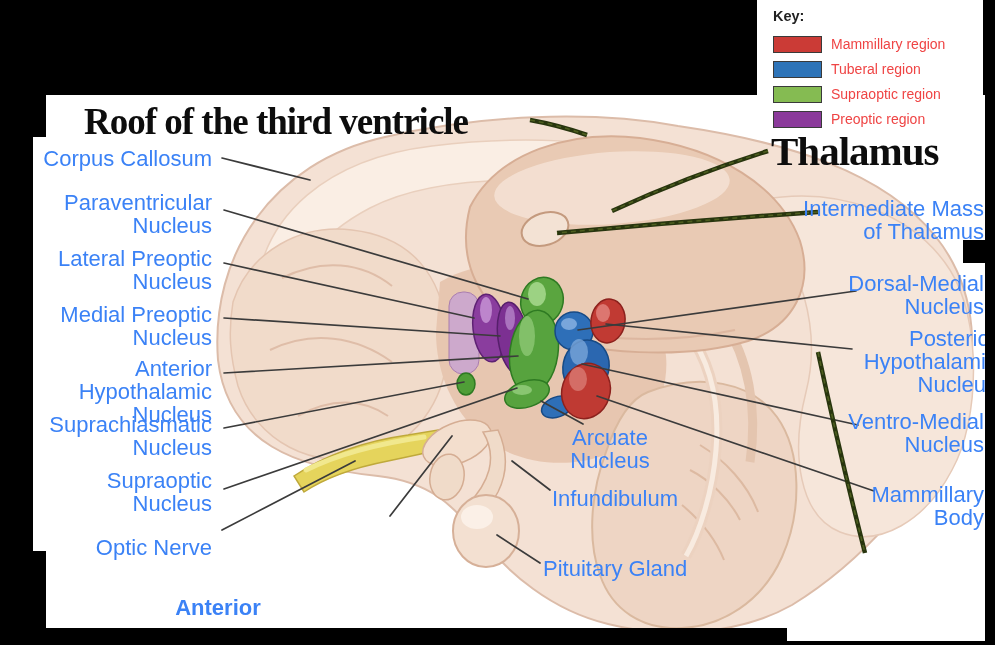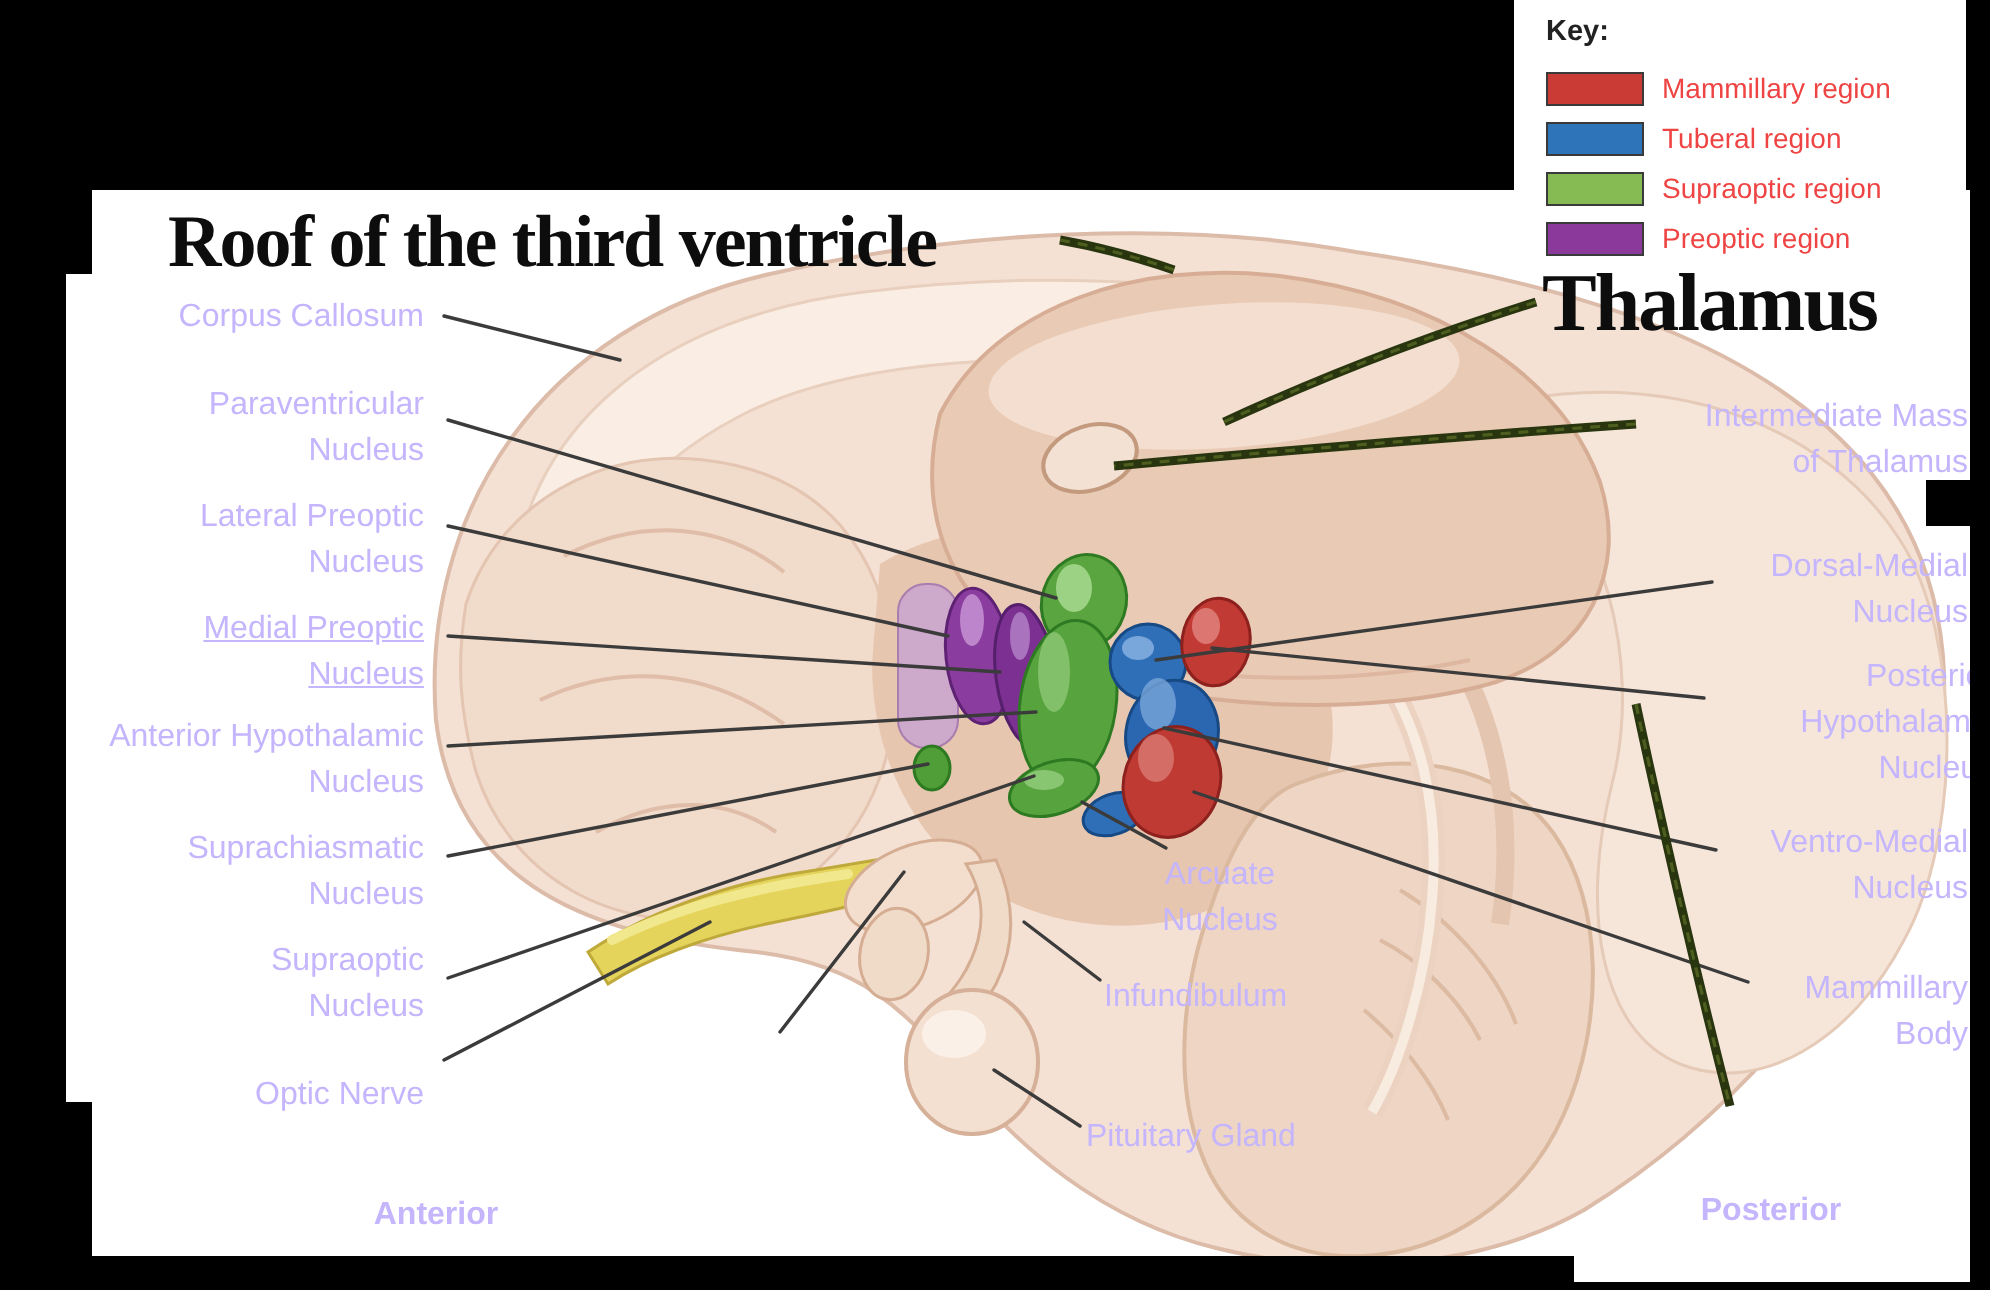--- a/index.html
+++ b/index.html
@@ -1,20 +1,20 @@
 <!DOCTYPE html>
 <html><head>
 <meta charset="utf-8">
 <style>
   html,body{margin:0;padding:0;background:#000;}
   .stage{position:relative;width:995px;height:645px;background:#000;overflow:hidden;
          font-family:"Liberation Sans",sans-serif;}
   .panel{position:absolute;background:#fff;z-index:0;}
   .art{position:absolute;left:0;top:0;z-index:1;}
-  .lbl{position:absolute;z-index:2;font-size:16px;line-height:23px;color:#c4b5fd;
+  .lbl{position:absolute;z-index:2;font-size:22px;line-height:23px;color:#3b82f6;
        white-space:pre-line;}
   .r{text-align:right}.c{text-align:center}.b{font-weight:bold}
   .heading{position:absolute;z-index:2;font-family:"Liberation Serif",serif;font-weight:bold;
            color:#0d0d0d;white-space:nowrap;letter-spacing:-1px;}
   .strip{position:absolute;background:#000;z-index:3;}
   .tab{position:absolute;background:#fff;z-index:4;}
   .keypanel{position:absolute;left:757px;top:0;width:226px;height:137px;background:#fff;z-index:2;}
   .keytitle{position:absolute;left:16px;top:8px;font-size:14.5px;font-weight:bold;color:#222;}
   .keyrow{position:absolute;left:16px;height:17px;}
   .swatch{position:absolute;left:0;top:0;width:49px;height:17px;border:1.5px solid #3a3a3a;
@@ -158,21 +158,21 @@
       <div class="swatch" style="background-color: rgb(139, 58, 155);"></div>
       <div class="keylabel">Preoptic region</div>
     </div>
   </div>
 
   <div class="lbl r" style="left:0;width:212px;top:147px;">Corpus Callosum</div>
   <div class="lbl r" style="left:0;width:212px;top:191px;">Paraventricular
 Nucleus</div>
   <div class="lbl r" style="left:0;width:212px;top:247px;">Lateral Preoptic
 Nucleus</div>
-  <div class="lbl r" style="left:0;width:212px;top:303px;text-decoration:underline;">Medial Preoptic
+  <div class="lbl r" style="left:0;width:212px;top:303px;">Medial Preoptic
 Nucleus</div>
   <div class="lbl r" style="left:0;width:212px;top:357px;">Anterior Hypothalamic
 Nucleus</div>
   <div class="lbl r" style="left:0;width:212px;top:413px;">Suprachiasmatic
 Nucleus</div>
   <div class="lbl r" style="left:0;width:212px;top:469px;">Supraoptic
 Nucleus</div>
   <div class="lbl r" style="left:0;width:212px;top:536px;">Optic Nerve</div>
 
   <div class="lbl c" style="left:558px;width:104px;top:426px;">Arcuate
@@ -186,21 +186,20 @@
 Nucleus</div>
   <div class="lbl r" style="right:-2px;width:200px;top:327px;">Posterior
 Hypothalamic
 Nucleus</div>
   <div class="lbl r" style="right:11px;width:200px;top:410px;">Ventro-Medial
 Nucleus</div>
   <div class="lbl r" style="right:11px;width:200px;top:483px;">Mammillary
 Body</div>
 
   <div class="lbl c b" style="left:158px;width:120px;top:596px;">Anterior</div>
-  <div class="lbl c b" style="left:828px;width:115px;top:594px;">Posterior</div>
 
   <div class="heading" style="left:84px;top:100px;font-size:37px;">Roof of the third ventricle</div>
   <div class="heading" style="left:771px;top:127px;font-size:41px;">Thalamus</div>
 
   <div class="strip" style="left:985px;top:95px;width:10px;height:102px;"></div>
   <div class="strip" style="left:963px;top:240px;width:32px;height:23px;"></div>
   <div class="strip" style="left:985px;top:318px;width:10px;height:78px;"></div>
   <div class="strip" style="left:985px;top:452px;width:10px;height:176px;"></div>
   <div class="strip" style="left:0;top:628px;width:995px;height:17px;"></div>
   <div class="tab" style="left:787px;top:628px;width:198px;height:13px;"></div>

